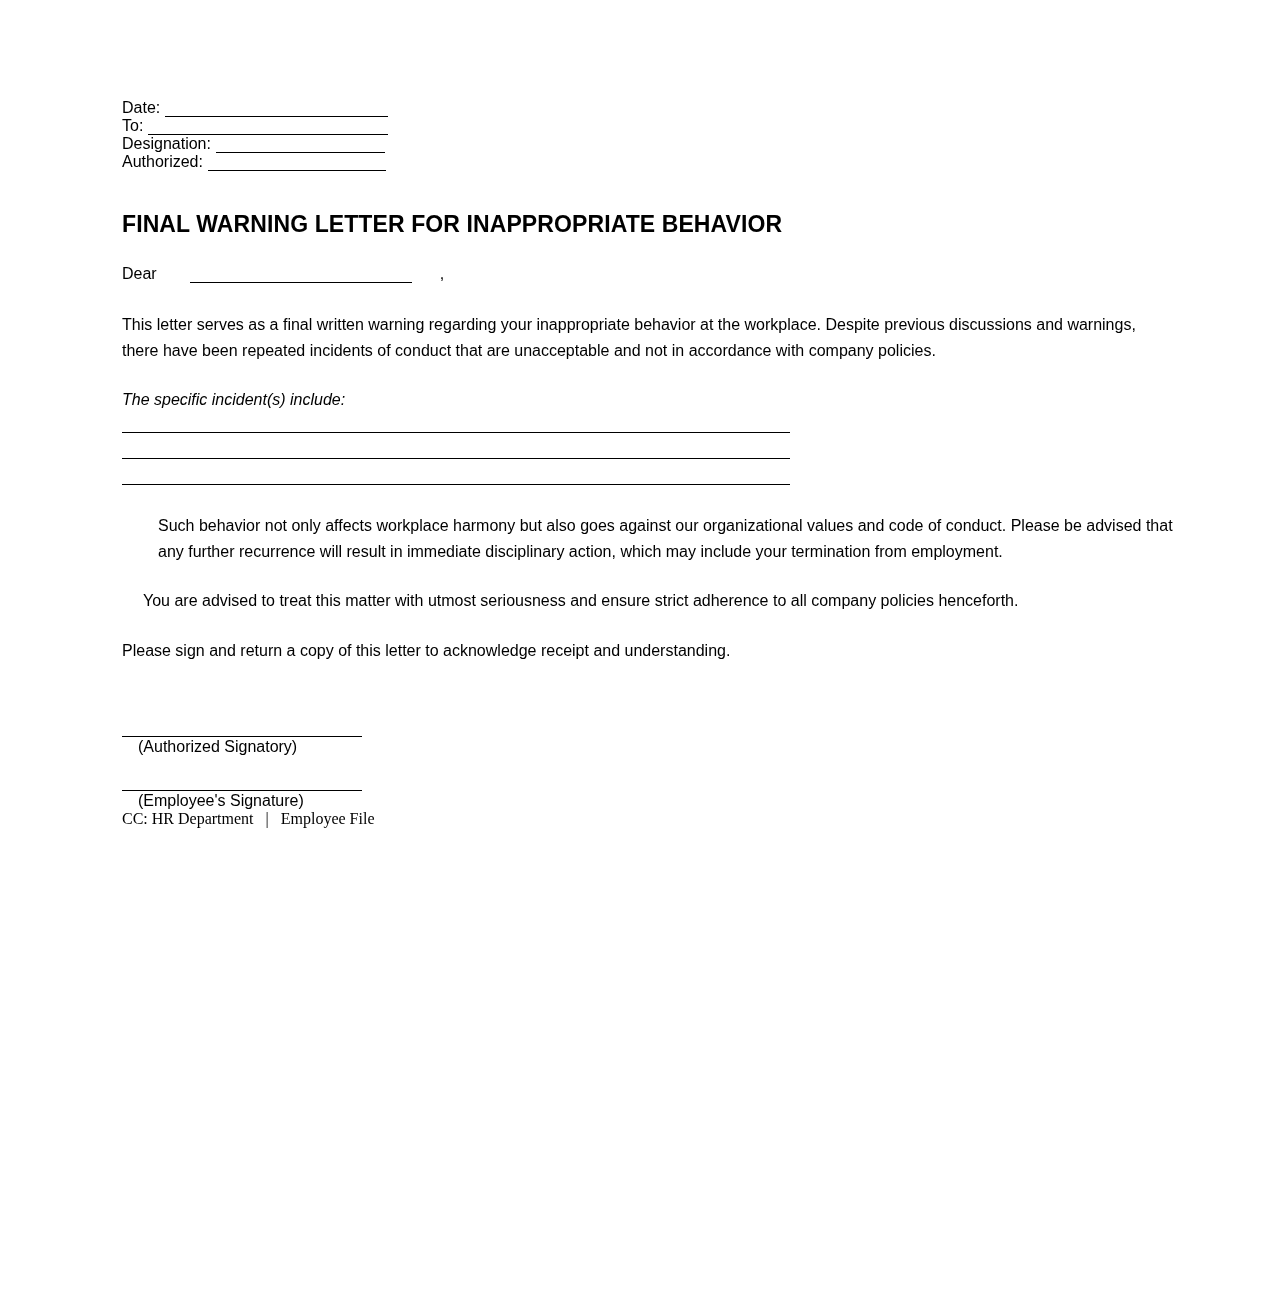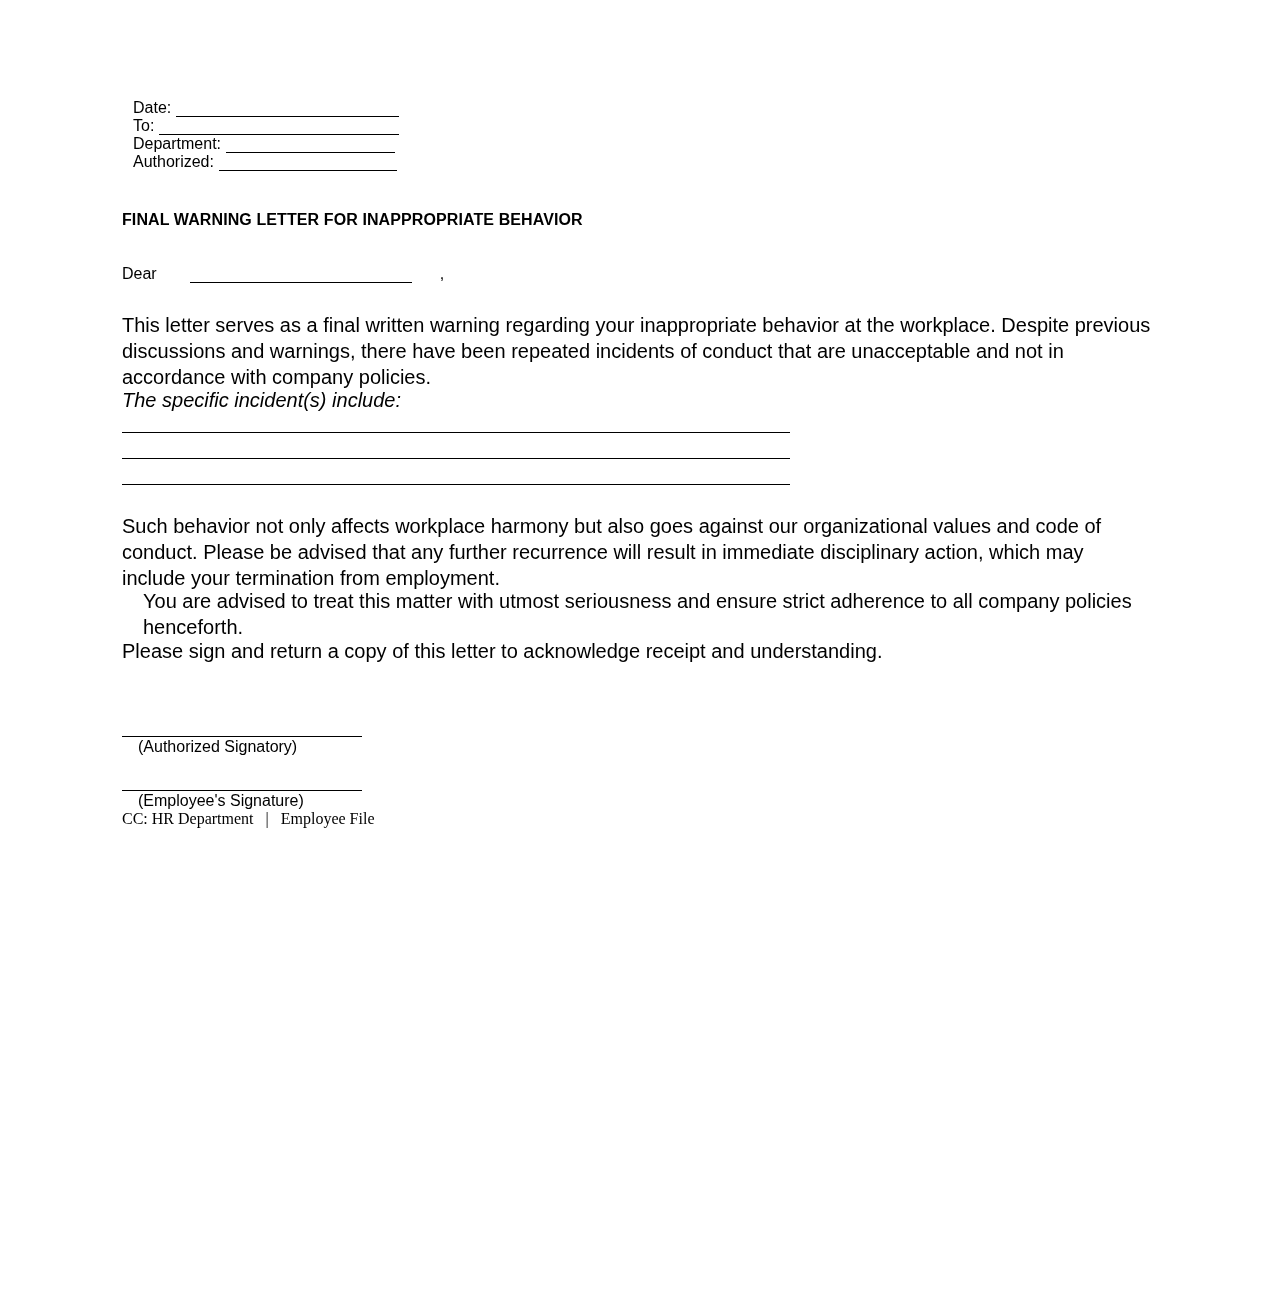--- a/index.html
+++ b/index.html
@@ -18,74 +18,74 @@
     }
     .page {
       position: absolute;
       left: 122px;
       top: 0;
       width: 1040px;
     }
     .header-block {
       position: absolute;
       top: 99px;
-      left: 11px;
+      left: 0;
       line-height: 18px;
     }
     .field-row {
       display: flex;
       align-items: flex-end;
       height: 18px;
       white-space: nowrap;
     }
     .blank {
       display: inline-block;
       border-bottom: 1px solid #000;
       height: 14px;
       margin-left: 5px;
     }
     .title {
       position: absolute;
       top: 211px;
       left: 0;
-      font-size: 16px;
+      font-size: 23px;
       font-weight: bold;
       letter-spacing: 0.1px;
       white-space: nowrap;
     }
     .salutation {
       position: absolute;
       top: 265px;
       left: 0;
       display: flex;
       align-items: flex-end;
       white-space: nowrap;
       height: 18px;
       gap: 28px;
     }
     .para {
       position: absolute;
       left: 0;
       width: 1030px;
       line-height: 26px;
-      font-size: 20px;
+      font-size: 16px;
     }
     .p1 { top: 312px; }
     .p2 { top: 387px; font-style: italic; }
     .incident-line {
       position: absolute;
       left: 0;
       width: 668px;
       border-bottom: 1px solid #000;
       height: 0;
     }
     .il1 { top: 432px; }
     .il2 { top: 458px; }
     .il3 { top: 484px; }
-    .p3 { top: 513px; }
+    .p3 { top: 513px; margin-left: 36px; }
     .p4 { top: 588px; margin-left: 21px; }
     .p5 { top: 638px; }
     .sig-line {
       position: absolute;
       left: 0;
       width: 240px;
       border-bottom: 1px solid #000;
       height: 0;
     }
     .sl1 { top: 736px; }
@@ -119,21 +119,21 @@
   <div class="header-block">
     <div class="field-row">
       <span>Date:</span>
       <span class="blank" style="width:223px"></span>
     </div>
     <div class="field-row">
       <span>To:</span>
       <span class="blank" style="width:240px"></span>
     </div>
     <div class="field-row">
-      <span>Department:</span>
+      <span>Designation:</span>
       <span class="blank" style="width:169px"></span>
     </div>
     <div class="field-row">
       <span>Authorized:</span>
       <span class="blank" style="width:178px"></span>
     </div>
   </div>
 
   <div class="title">FINAL WARNING LETTER FOR INAPPROPRIATE BEHAVIOR</div>
 

